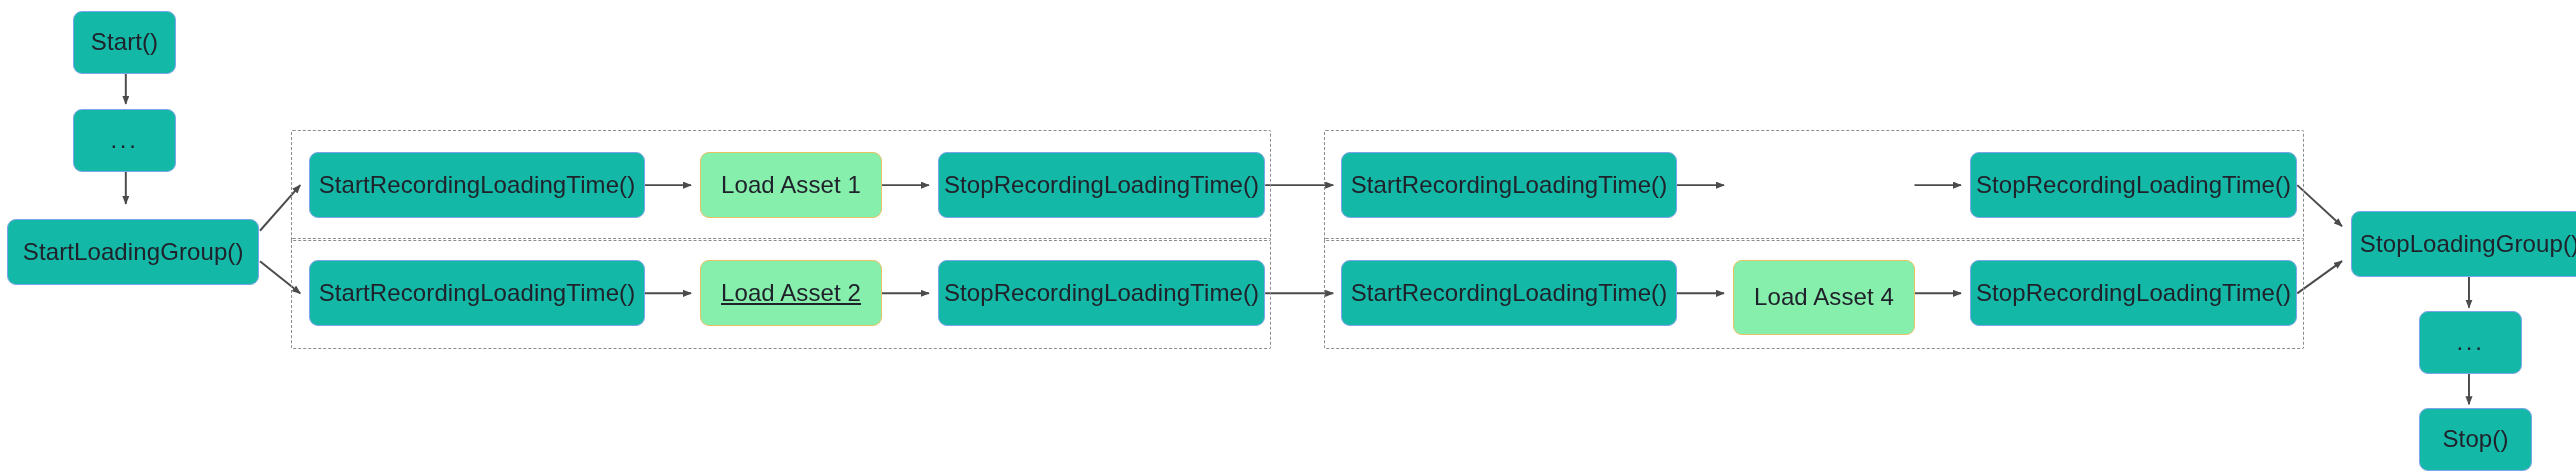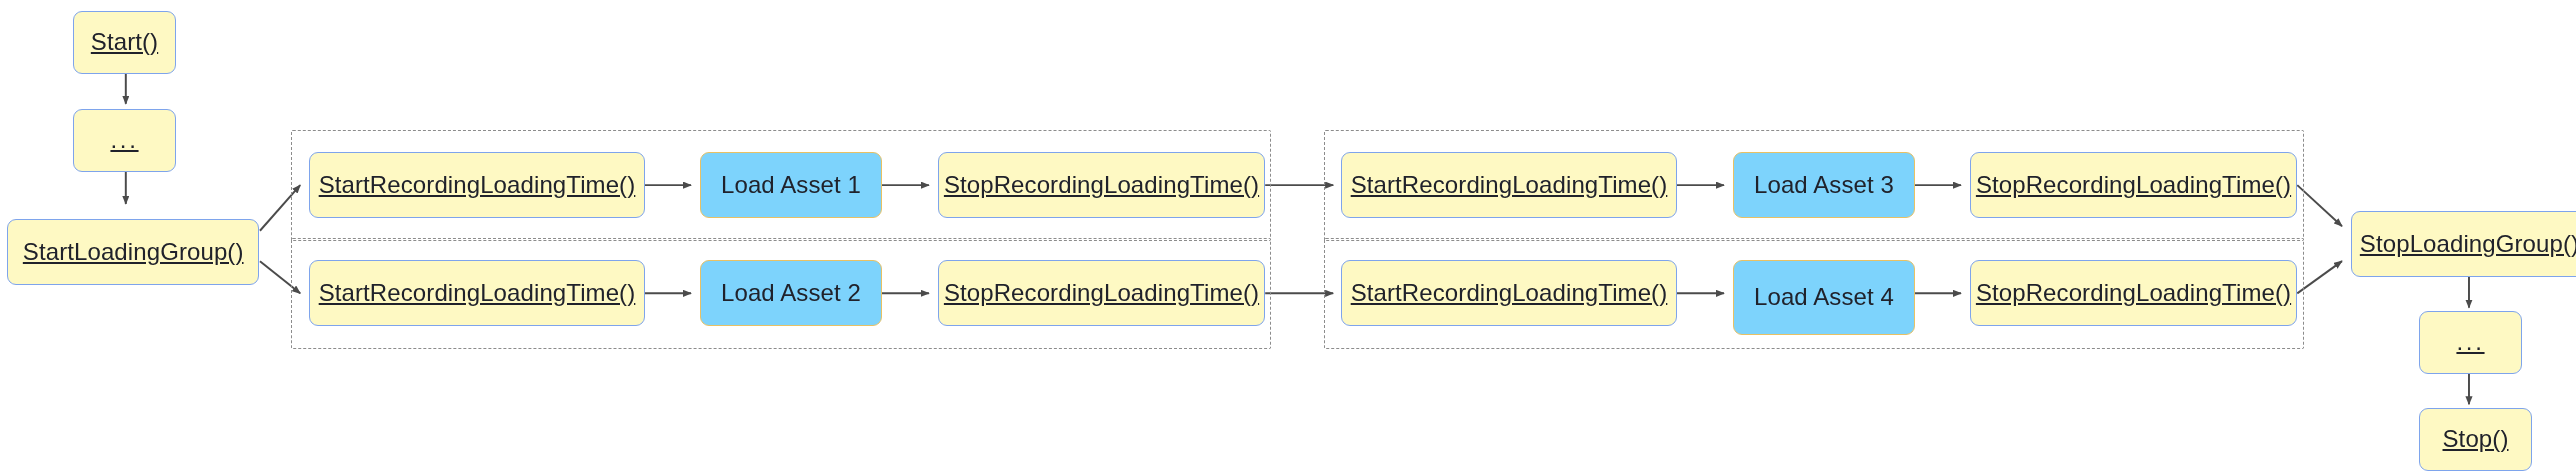--- a/index.html
+++ b/index.html
@@ -43,26 +43,25 @@
     justify-content: center;
     text-align: center;
     border-radius: 9px;
     font-size: 24px;
     line-height: 1.1;
     color: #20222b;
     letter-spacing: 0.1px;
     white-space: nowrap;
   }
   .node.blue {
-    background: #fef9c3;
+    background: #14b8a6;
     border: 1.8px solid #7ea4ec;
-    text-decoration: underline;
   }
   .node.yellow {
-    background: #7dd3fc;
+    background: #86efac;
     border: 1.8px solid #e8c164;
   }
   .node.ellipsis {
     font-size: 24px;
     letter-spacing: 2.7px;
   }
 </style>
 </head>
 <body>
 
@@ -118,25 +117,24 @@
 
   <div class="node blue ellipsis" style="left:73px; top:109px; width:103px; height:63px;">...</div>
 
   <div class="node blue" style="left:7.2px; top:219px; width:252px; height:66px;">StartLoadingGroup()</div>
 
   <div class="node blue" style="left:309px; top:152px; width:336px; height:66px;">StartRecordingLoadingTime()</div>
   <div class="node yellow" style="left:700px; top:152px; width:182px; height:66px;">Load Asset 1</div>
   <div class="node blue" style="left:938px; top:152px; width:327px; height:66px;">StopRecordingLoadingTime()</div>
 
   <div class="node blue" style="left:309px; top:260px; width:336px; height:66px;">StartRecordingLoadingTime()</div>
-  <div class="node yellow" style="left:700px; top:260px; width:182px; height:66px;">Load Asset 2</div>
+  <div class="node yellow" style="left:700px; top:260px; width:182px; height:66px;text-decoration:underline;">Load Asset 2</div>
   <div class="node blue" style="left:938px; top:260px; width:327px; height:66px;">StopRecordingLoadingTime()</div>
 
   <div class="node blue" style="left:1341px; top:152px; width:336px; height:66px;">StartRecordingLoadingTime()</div>
-  <div class="node yellow" style="left:1733px; top:152px; width:182px; height:66px;">Load Asset 3</div>
   <div class="node blue" style="left:1970px; top:152px; width:327px; height:66px;">StopRecordingLoadingTime()</div>
 
   <div class="node blue" style="left:1341px; top:260px; width:336px; height:66px;">StartRecordingLoadingTime()</div>
   <div class="node yellow" style="left:1733px; top:260px; width:182px; height:75px;">Load Asset 4</div>
   <div class="node blue" style="left:1970px; top:260px; width:327px; height:66px;">StopRecordingLoadingTime()</div>
 
   <div class="node blue" style="left:2351px; top:211px; width:237px; height:66px;">StopLoadingGroup()</div>
 
   <div class="node blue ellipsis" style="left:2419px; top:311px; width:103px; height:63px;">...</div>
 

